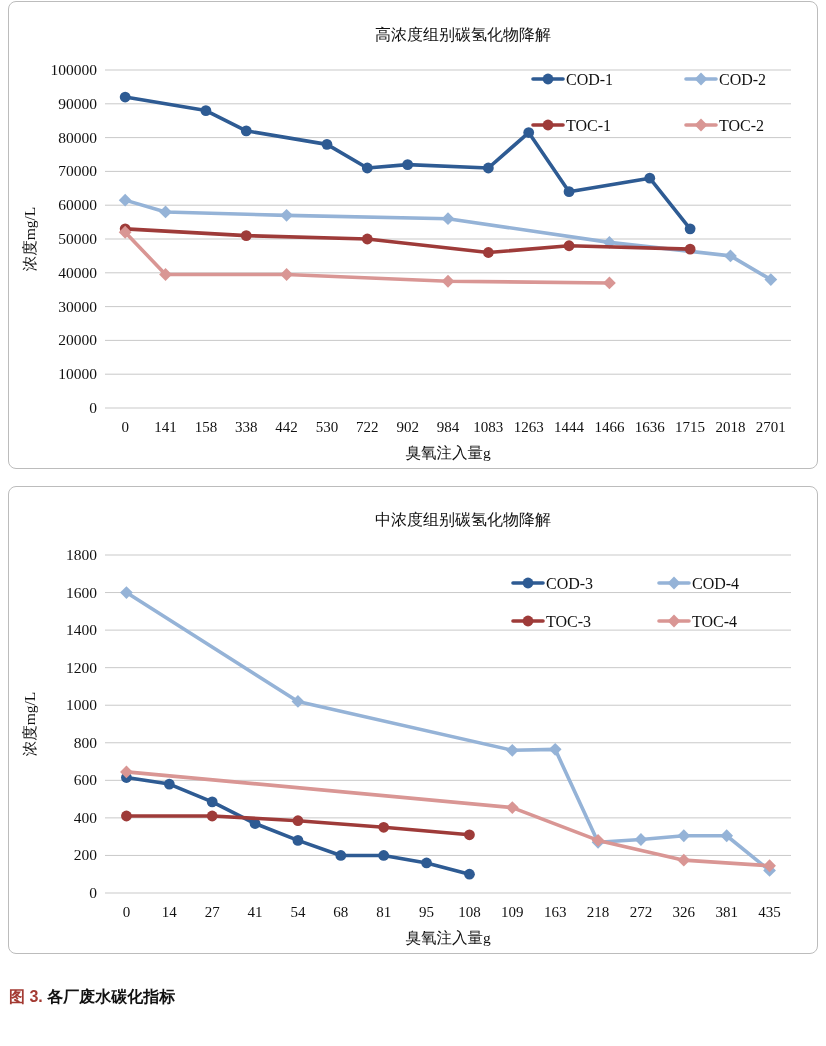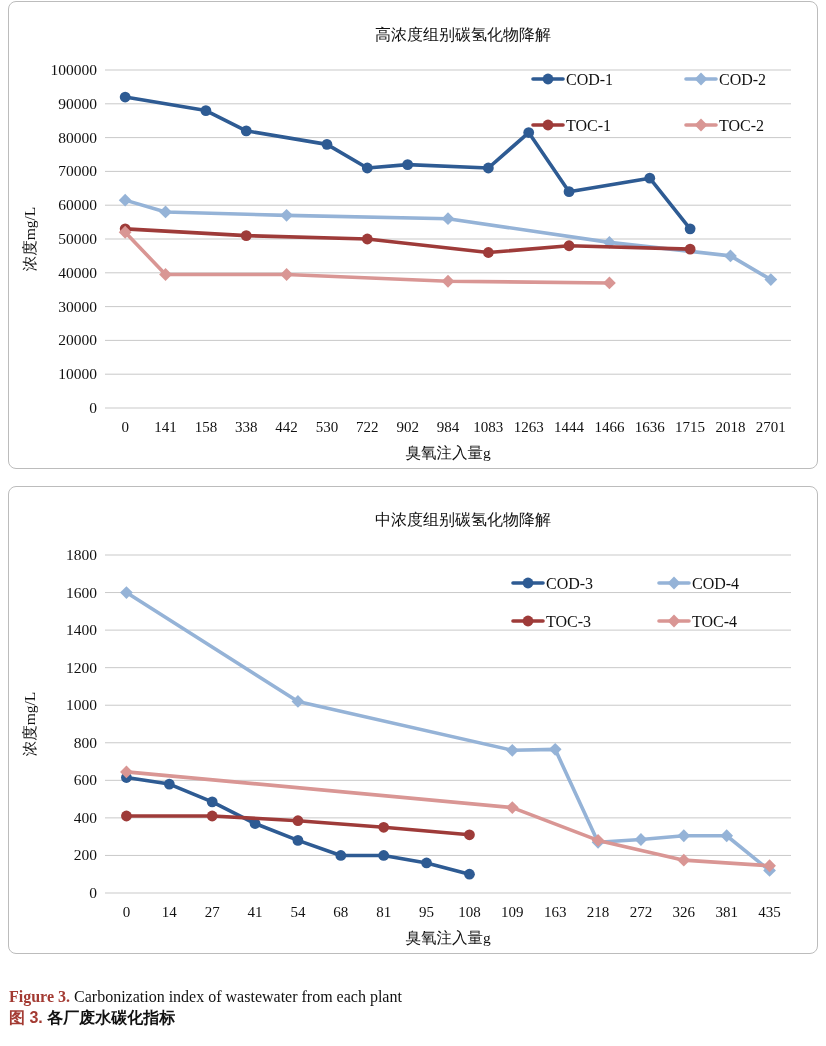--- a/index.html
+++ b/index.html
@@ -226,23 +226,19 @@
         <line x1="504" y1="134" x2="534" y2="134" stroke="#9e3b39" stroke-width="3.6" stroke-linecap="round"></line>
         <circle cx="519" cy="134" r="5.4" fill="#9e3b39"></circle>
         <text font-family="&quot;Liberation Serif&quot;,&quot;DejaVu Serif&quot;,serif" fill="#111111" x="537" y="139.5" font-size="16">TOC-3</text>
         <line x1="650" y1="134" x2="680" y2="134" stroke="#d99694" stroke-width="3.6" stroke-linecap="round"></line>
         <path d="M 665 127.6 L 671.4 134 L 665 140.4 L 658.6 134 Z" fill="#d99694"></path>
         <text font-family="&quot;Liberation Serif&quot;,&quot;DejaVu Serif&quot;,serif" fill="#111111" x="683" y="139.5" font-size="16">TOC-4</text>
       </svg>
   </div>
 
   <div class="caption">
-    <div class="cap-line1">
-      <span class="cap-label">Figure 3.</span>
-      <span>Carbonization index of wastewater from each plant</span>
-    </div>
     <div class="cap-line2">
       <span class="cap-label">图 3.</span>
       <span>各厂废水碳化指标</span>
     </div>
   </div>
 
 </div>
 
 </body></html>

